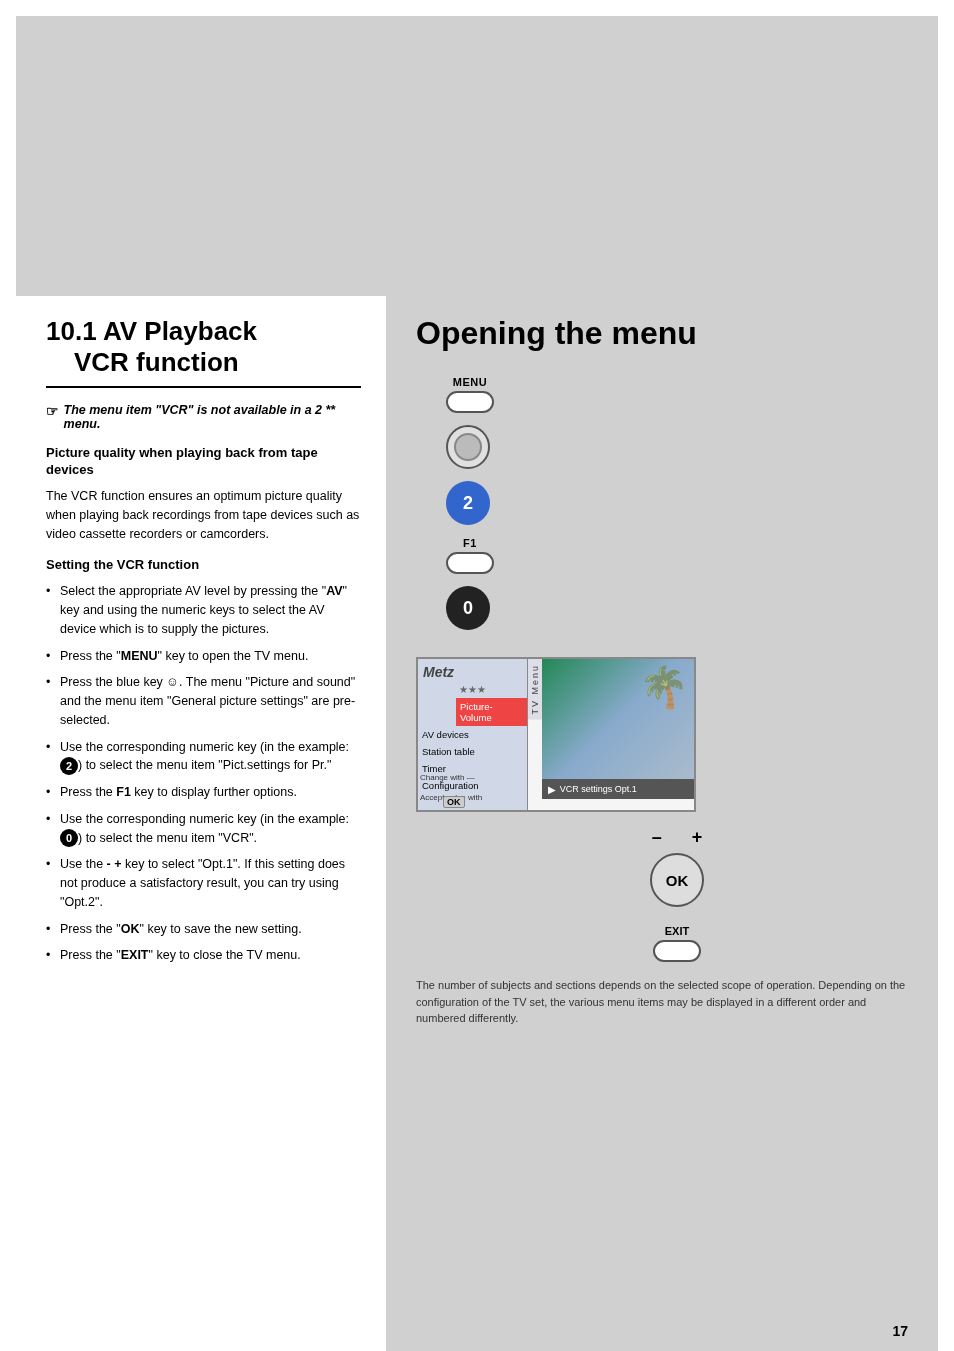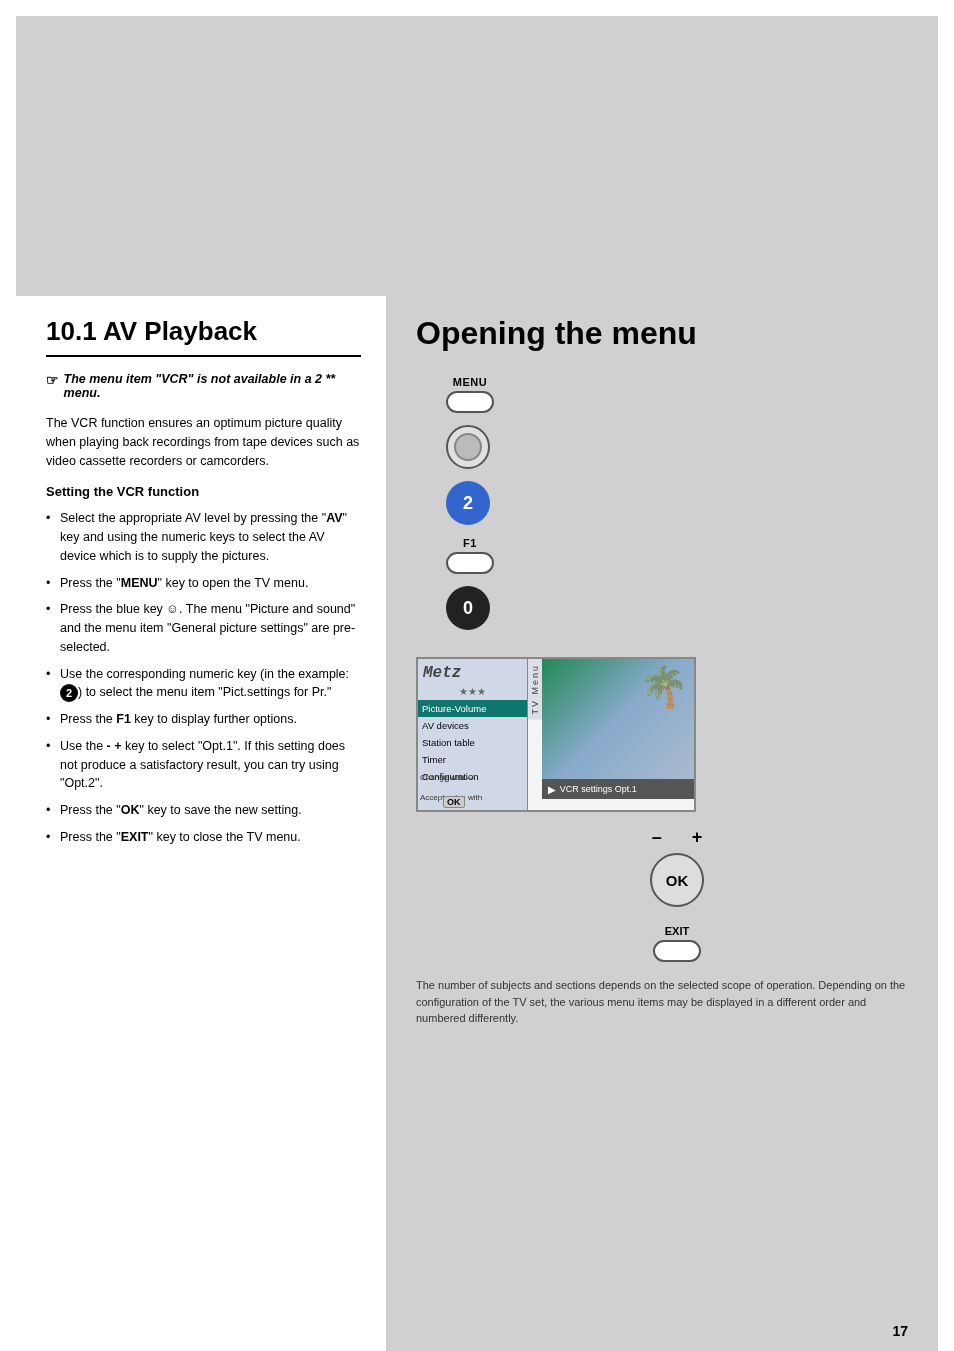--- a/index.html
+++ b/index.html
@@ -220,44 +220,45 @@
     
     .tv-menu-panel {
       width: 110px;
       background: #d0d8e8;
       border-right: 1px solid #888;
       position: relative;
     }
 
     .tv-logo {
       font-style: italic;
-      font-size: 16px;
+      font-size: 14px;
       font-weight: bold;
       color: #444;
       padding: 5px 5px 3px 5px;
-      font-family: Liberation Mono, monospace;
+      font-family: Liberation Sans, sans-serif;
     }
 
     .tv-menu-stars {
       text-align: center;
       color: #666;
       font-size: 10px;
       padding: 1px 0 3px 0;
     }
 
     .tv-menu-item {
       font-size: 9.5px;
       padding: 3px 4px;
       color: #000;
       background: transparent;
     }
 
     .tv-menu-item.selected {
-      background: #0f766e;
+      background: #ef4444;
       color: white;
+      margin-left: 38px;
     }
 
     
     .tv-content-panel {
       flex: 1;
       position: relative;
       overflow: hidden;
     }
 
     .tv-bg-image {
@@ -387,38 +388,41 @@
   <div class="top-gray"></div>
 
   <div class="main-content">
 
     <div class="left-col">
 
       <div class="section-title">
         <span>10.1</span>
         <span>AV Playback</span>
         <br>
+        <span style="padding-left:28px">VCR function</span>
       </div>
 
       <div class="note-block">
         <span class="note-icon">☞</span>
         <span>The menu item "VCR" is not available in a 2 ** menu.</span>
       </div>
 
+      <div class="sub-heading">Picture quality when playing back from tape devices</div>
 
       <div class="body-text">The VCR function ensures an optimum picture quality when playing back recordings from tape devices such as video cassette recorders or camcorders.</div>
 
       <div class="sub-heading">Setting the VCR function</div>
 
       <ul class="bullet-list">
         <li>Select the appropriate AV level by pressing the "<strong class="key">AV</strong>" key and using the numeric keys to select the AV device which is to supply the pictures.</li>
         <li>Press the "<strong class="key">MENU</strong>" key to open the TV menu.</li>
         <li>Press the blue key ☺. The menu "Picture and sound" and the menu item "General picture settings" are pre-selected.</li>
         <li>Use the corresponding numeric key (in the example: <span class="circle-num-filled">2</span>) to select the menu item "Pict.settings for Pr."</li>
         <li>Press the <strong class="key">F1</strong> key to display further options.</li>
+        <li>Use the corresponding numeric key (in the example: <span class="circle-num-filled">0</span>) to select the menu item "VCR".</li>
         <li>Use the <strong>- +</strong> key to select "Opt.1". If this setting does not produce a satisfactory result, you can try using "Opt.2".</li>
         <li>Press the "<strong class="key">OK</strong>" key to save the new setting.</li>
         <li>Press the "<strong class="key">EXIT</strong>" key to close the TV menu.</li>
       </ul>
 
     </div>
 
     <div class="right-col">
 
       <div class="opening-menu-title">Opening the menu</div>

